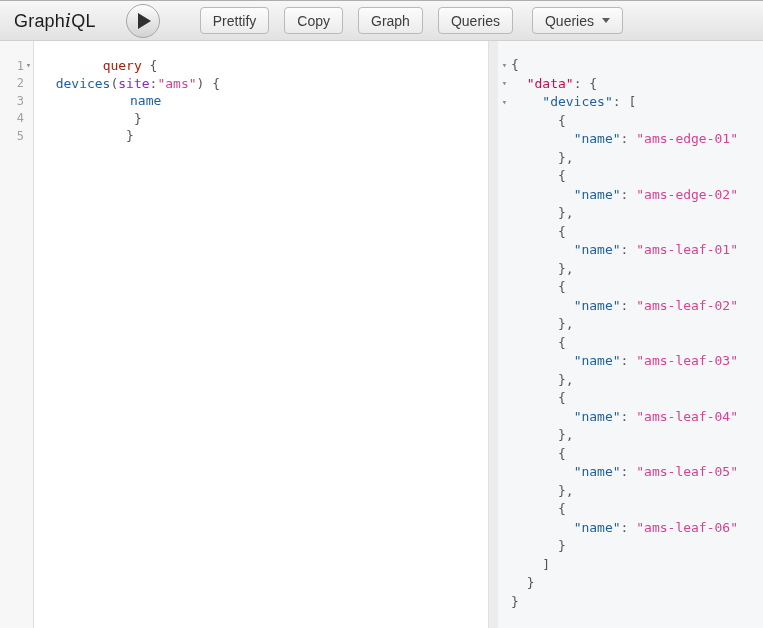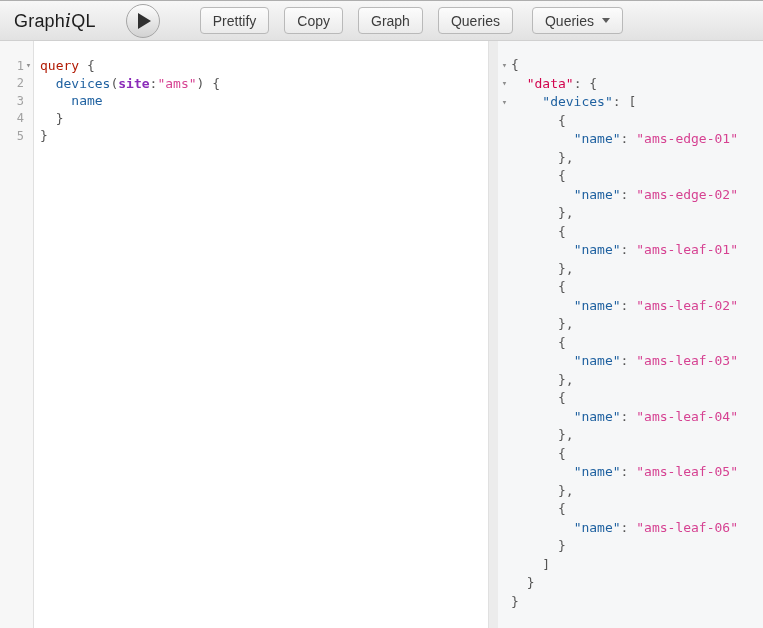--- a/index.html
+++ b/index.html
@@ -126,21 +126,21 @@
     text-align: center;
     font-size: 9px;
     color: #8e8e8e;
     line-height: 1;
     cursor: pointer;
   }
   .editor-code {
     padding: 16px 0 0 6px;
     line-height: 17.5px;
   }
-  .editor-code .line { height: 17.5px; cursor: text; }
+  .editor-code .line { height: 17.5px; cursor: text; text-align: center; }
 
   
   .divider {
     width: 10px;
     flex: 0 0 auto;
     background: #ececec;
     border-left: 1px solid #e0e0e0;
     cursor: col-resize;
   }
 
@@ -159,21 +159,21 @@
   .result-foldgutter .gutter-row { height: 18.5px; }
   .result-code {
     padding-top: 15px;
     line-height: 18.5px;
   }
   .result-code .line { height: 18.5px; }
 
   
   .tk-keyword   { color: var(--c-keyword); }
   .tk-property  { color: var(--c-property); }
-  .tk-attribute { color: var(--c-attribute); font-weight: bold; }
+  .tk-attribute { color: var(--c-attribute); }
   .tk-string    { color: var(--c-string); }
   .tk-def       { color: var(--c-def); }
   .tk-punct     { color: var(--c-punct); }
 </style>
 </head>
 <body>
 
 <div class="app">
 
   <div class="topbar">

